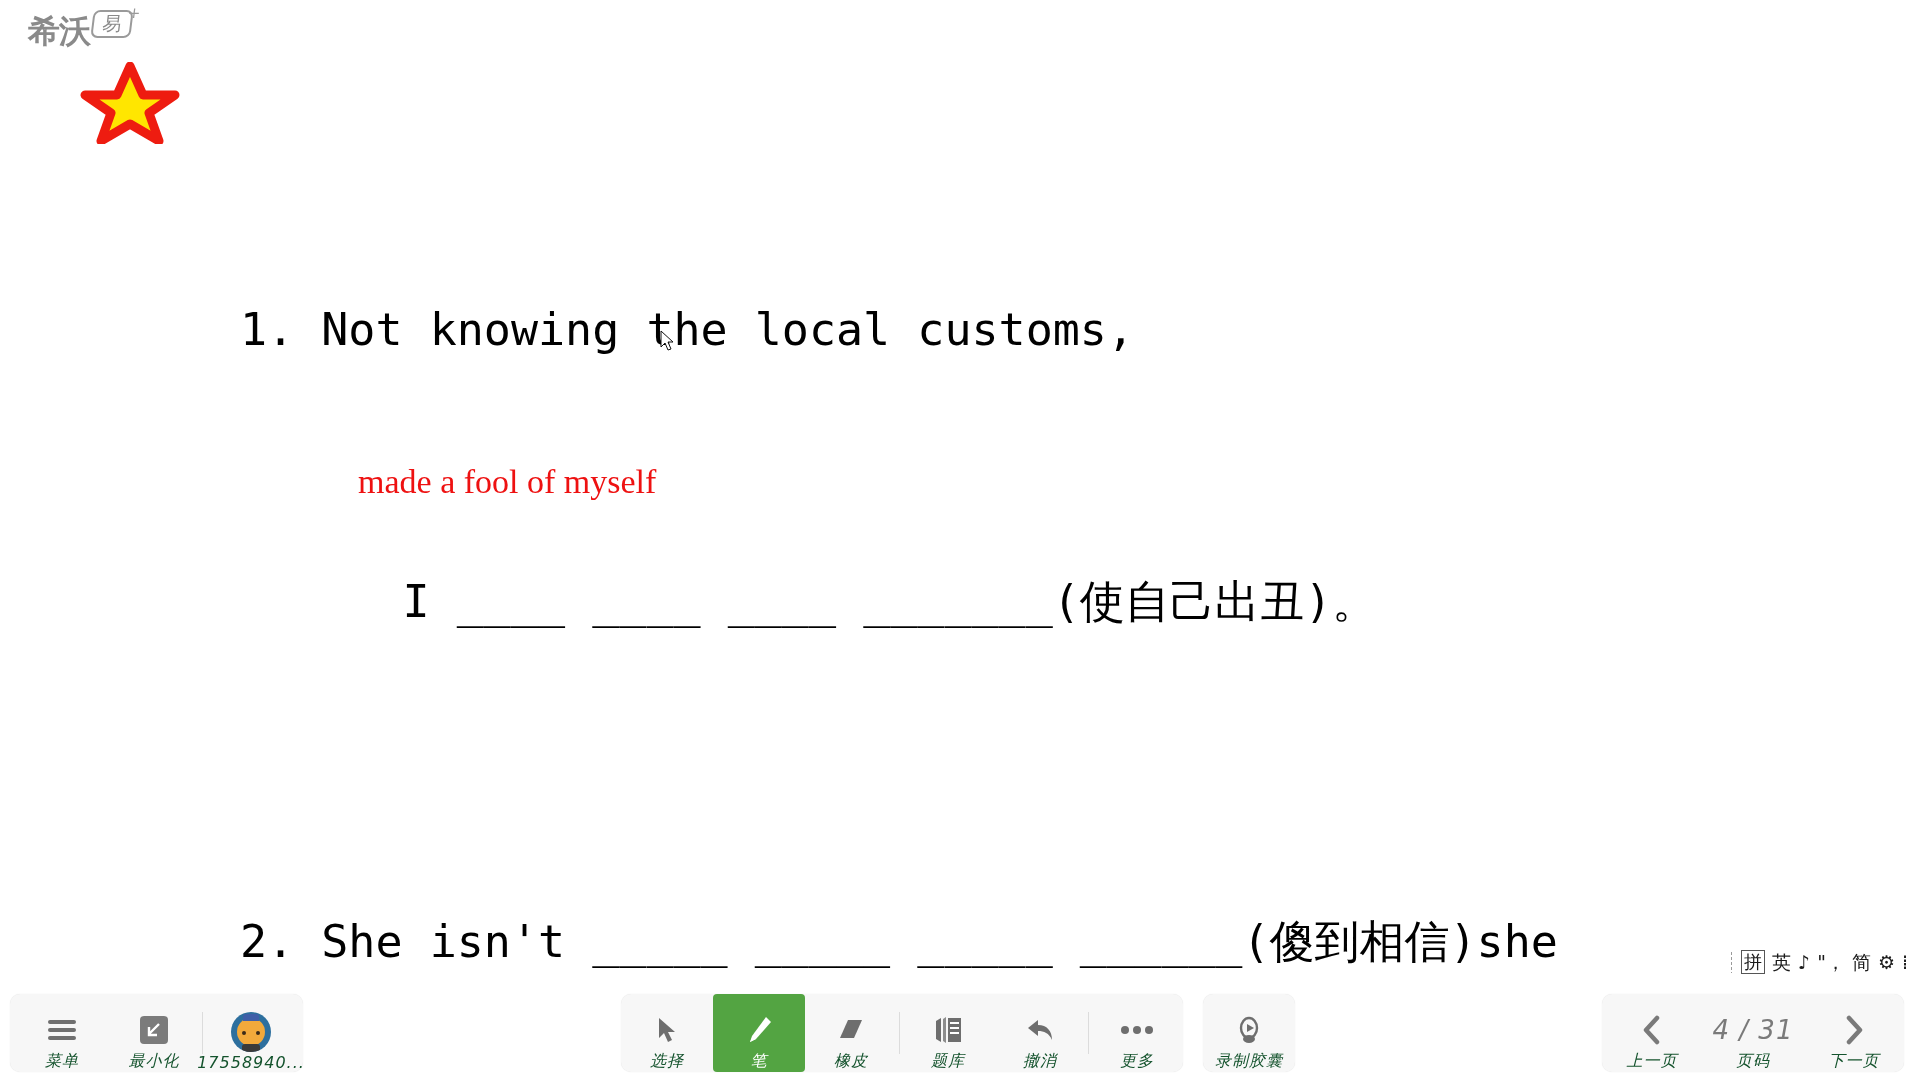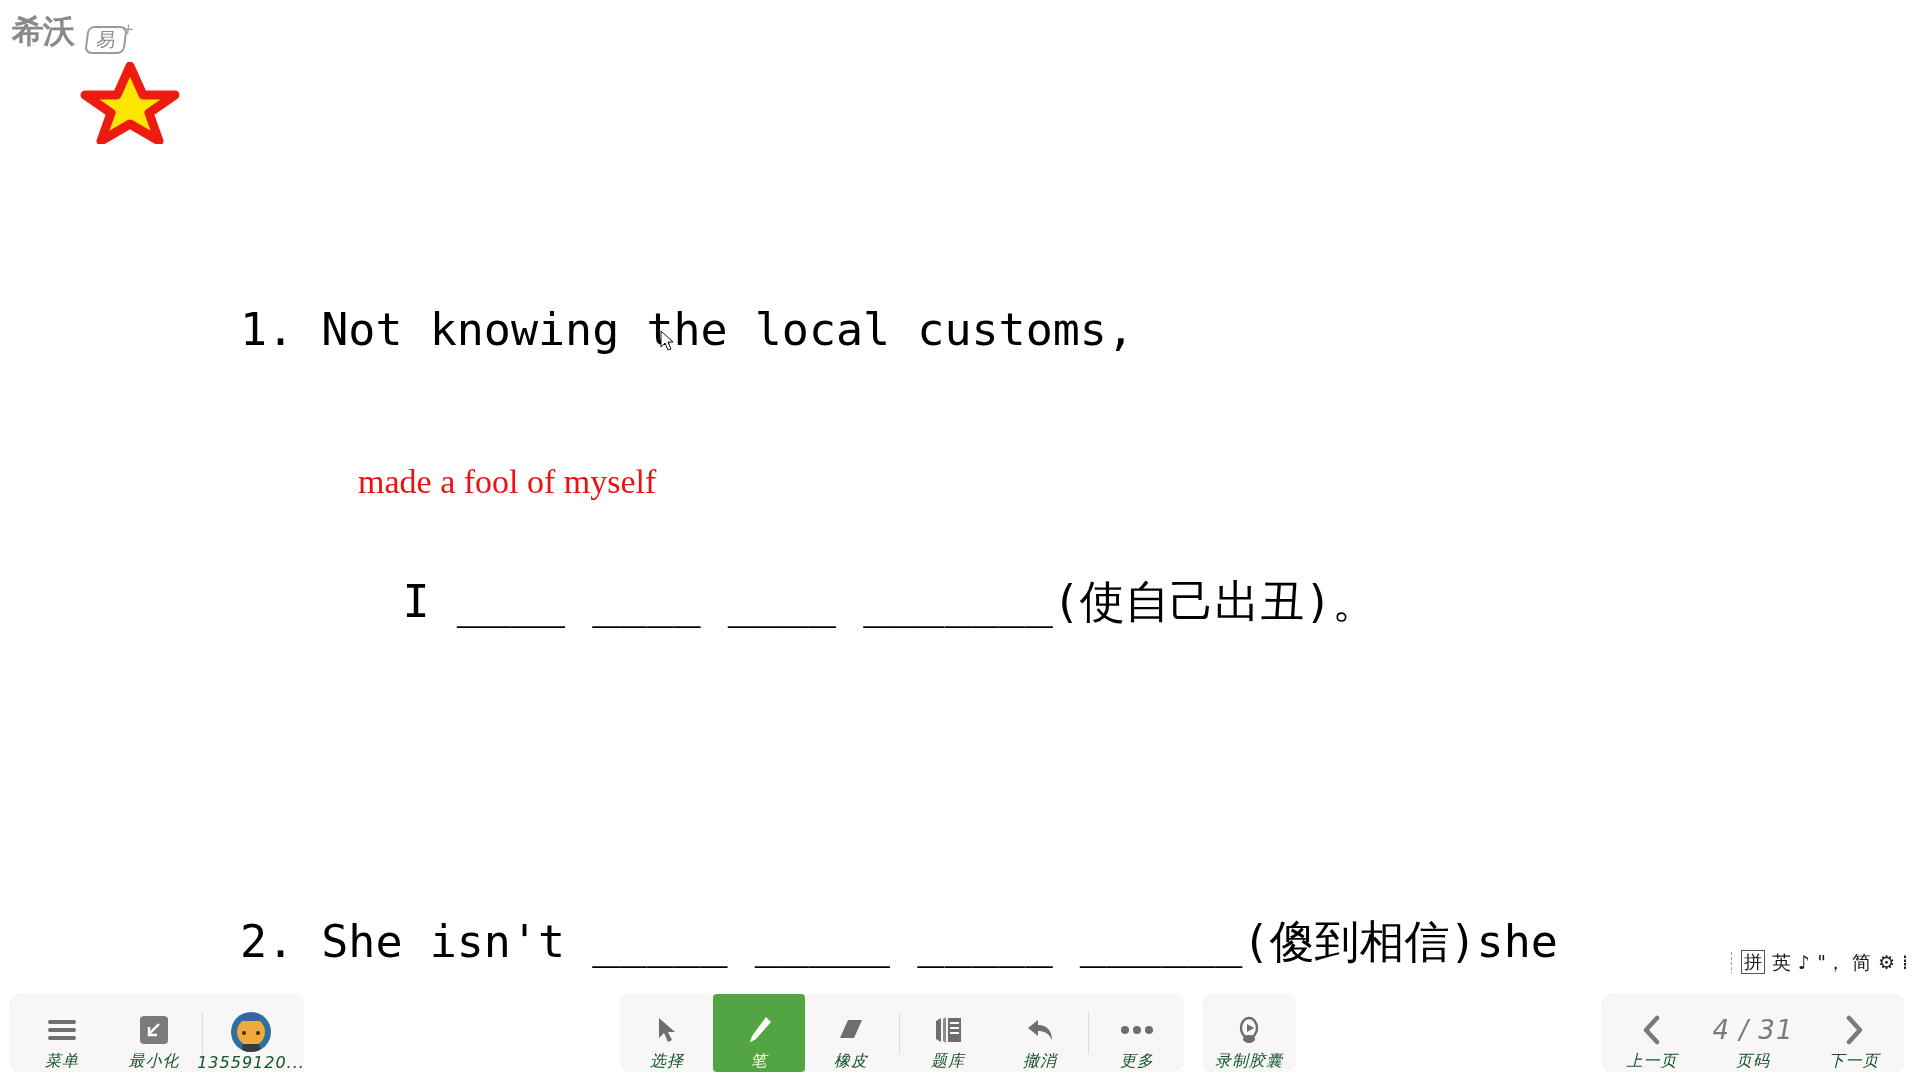--- a/index.html
+++ b/index.html
@@ -22,22 +22,22 @@
     font-family: "DejaVu Sans", sans-serif;
   }
   .promo-btn {
     border: 1px solid #ffffff; background: transparent; color: #fff;
     font-size: 17px; padding: 4px 16px; border-radius: 3px; cursor: pointer;
     font-family: "DejaVu Sans", sans-serif; line-height: 20px;
   }
 
   
   .brand {
-    position: absolute; left: 12px; top: 10px;
-    display: flex; align-items: flex-end; gap: 12px;
+    position: absolute; left: 28px; top: 10px;
+    display: flex; align-items: flex-start; gap: 2px;
   }
   .brand-text {
     font-size: 32px; color: #8a8a8a; font-weight: 600;
     font-family: "DejaVu Sans", sans-serif; letter-spacing: -1px;
   }
   .brand-badge {
     display: inline-flex; align-items: center; justify-content: center;
     border: 2px solid #9a9a9a; border-radius: 7px;
     width: 40px; height: 28px; color: #8a8a8a; font-size: 19px;
     transform: skewX(-7deg); font-family: "DejaVu Sans", sans-serif;
@@ -200,21 +200,21 @@
         <span class="avatar">
           <span class="face"></span>
           <span class="hat"></span>
           <span class="eyes">
               <i></i>
               <i></i>
             </span>
           <span class="body"></span>
         </span>
       </span>
-      <span class="tlabel">13559120...</span>
+      <span class="tlabel">17558940...</span>
     </div>
   </div>
 
   <div class="dock dock-mid">
     <div class="tool">
       <span class="glyph">
         <svg width="22" height="28" viewBox="0 0 22 28">
           <path d="M3,2 L3,22 L8,17 L12,26 L16,24 L12,16 L19,16 Z" fill="#6e6e6e"></path>
         </svg>
       </span>

